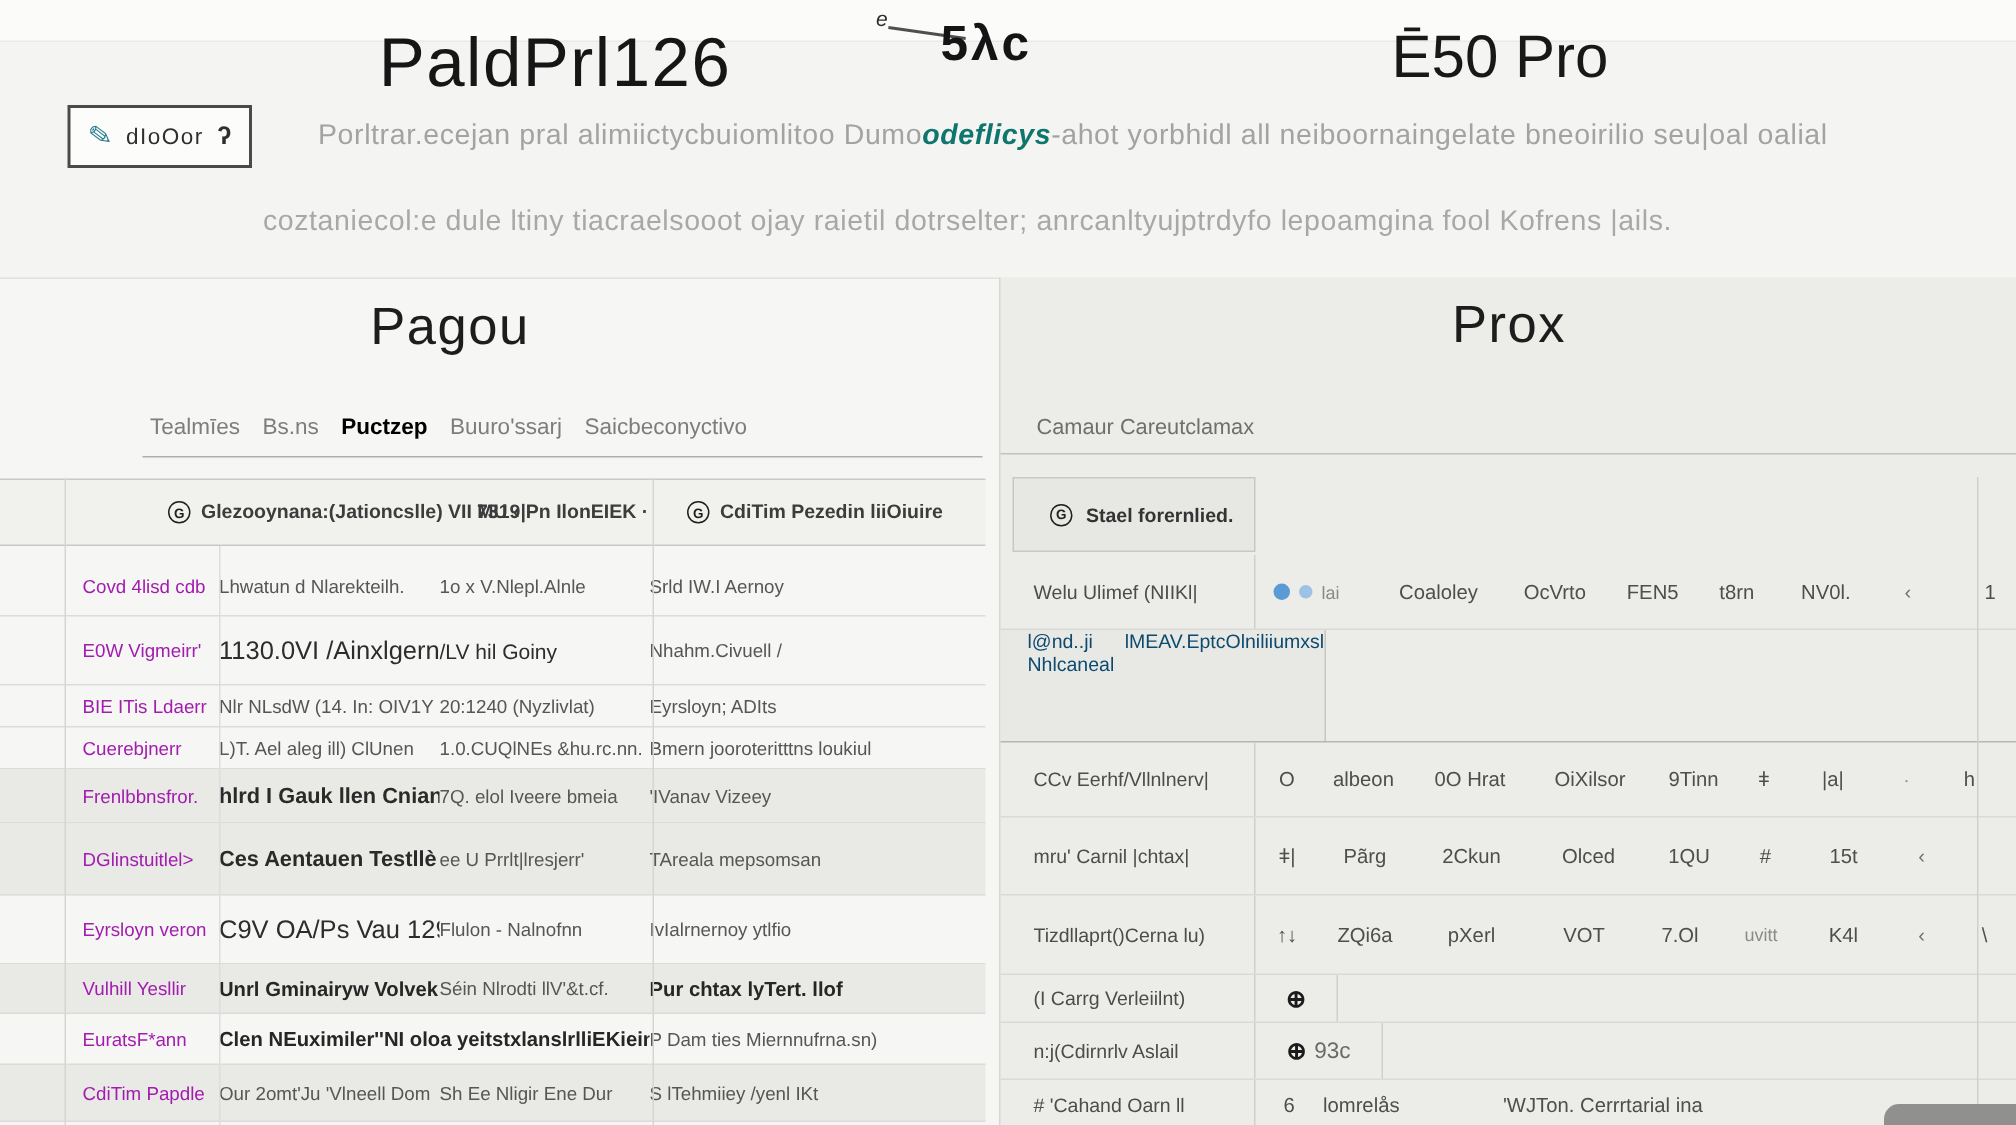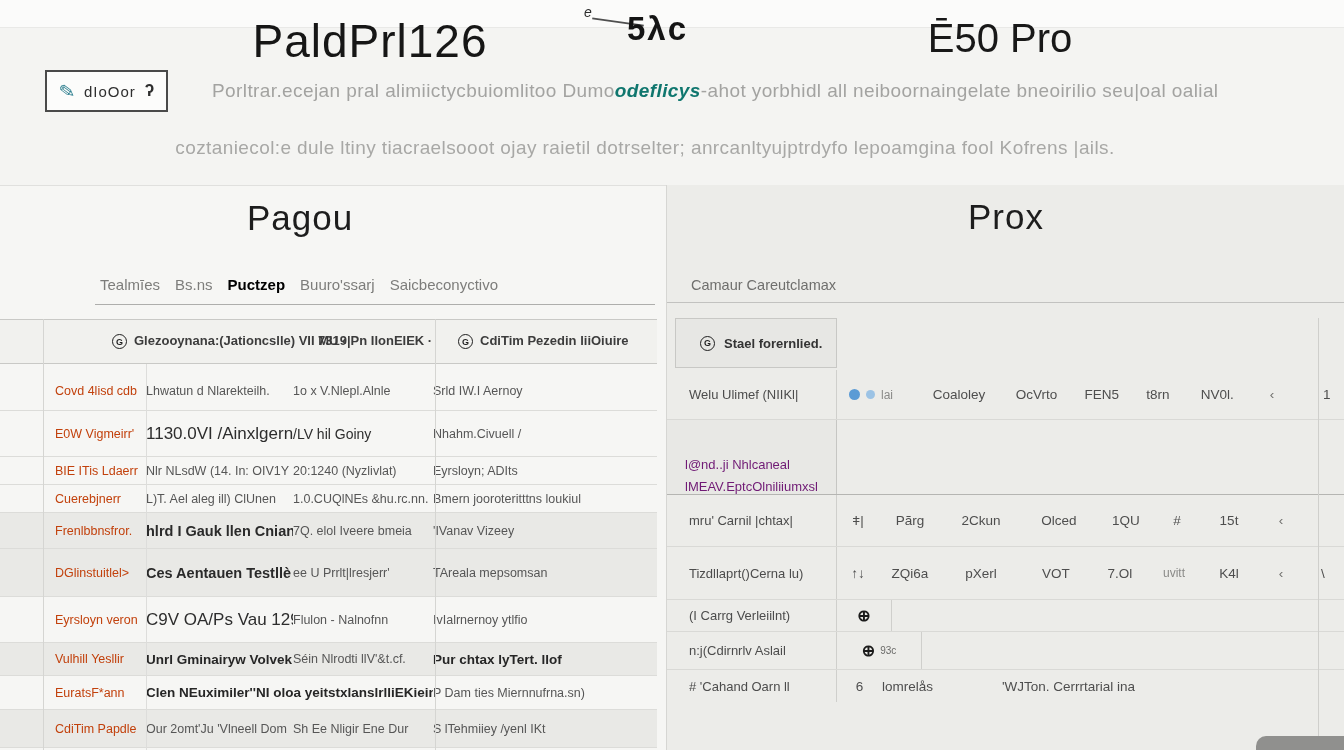--- a/index.html
+++ b/index.html
@@ -43,52 +43,52 @@
   .l-thead { left:0; top:133px; width:657px; height:45px; background:#f1f1ee;
              border-top:1px solid #c9c9c6; border-bottom:1px solid #c9c9c6; }
   .gicon { display:inline-flex; align-items:center; justify-content:center; width:15px; height:15px;
            border:1.6px solid #1f1f1f; border-radius:50%; font-size:9px; font-weight:700; color:#1f1f1f; }
   .l-thead .t { font-size:13px; color:#3c3c3c; font-weight:600; white-space:nowrap; }
 
   
   .l-table { left:0; top:185px; width:657px; }
   .lrow { display:grid; grid-template-columns:43px 103px 147px 140px 1fr; align-items:center;
           border-bottom:1px solid #dcdcd9; font-size:12.5px; color:#565656; }
-  .lrow > span:first-child { grid-column:2; padding-left:12px; color:#c2410c; }
+  .lrow > span:first-child { grid-column:2; padding-left:12px; color:#a21caf; }
   .lrow span { white-space:nowrap; overflow:hidden; }
   .zebra { background:#e9e9e6; }
   .big  { font-size:17px; color:#2d2d2d; }
   .bold { font-weight:700; color:#262626; font-size:13.5px; }
   .md   { font-weight:600; font-size:14.5px; color:#2a2a2a; }
   .span2 { grid-column:3/5; }
   .h40{height:40px}.h46{height:46px}.h28{height:28px}.h36{height:36px}
   .h48{height:48px}.h33{height:33px}.h34{height:34px}.h38{height:38px}
   .vl { width:1px; background:#d5d5d2; }
 
   
   .r-tab { left:24px; top:92px; font-size:14.5px; color:#6f6f6d; }
   .r-tabline { left:0; top:117px; width:678px; height:1px; background:#c2c2c0; }
   .r-head { left:8px; top:133px; width:162px; height:50px; background:#e7e7e4; border:1px solid #c8c8c5;
             display:flex; align-items:center; gap:9px; padding-left:24px; font-size:13px; font-weight:600; color:#333; }
   .r-table { left:0; top:185px; width:678px; }
   .rrow { display:flex; align-items:center; border-bottom:1px solid #d9d9d6; font-size:13.5px; color:#4e4e4e; }
   .rlab { flex:0 0 170px; width:170px; align-self:stretch; display:flex; align-items:center;
           padding-left:22px; font-size:13px; color:#4c4c4c; border-right:1px solid #cfcfcc; white-space:nowrap; }
   .rlab2 { flex:0 0 170px; align-self:stretch; background:#e8e8e5; border-right:1px solid #c6c6c3;
-           display:flex; flex-direction:column; justify-content:flex-end; gap:7px; padding-left:18px;
-           font-size:13px; color:#701a75; }
+           display:flex; flex-direction:row; justify-content:space-between; gap:7px; padding-left:18px;
+           font-size:13px; color:#0c4a6e; }
   .rc { text-align:center; white-space:nowrap; }
   .icochip { width:85px; display:flex; align-items:center; gap:6px; padding-left:12px; }
   .dot1 { width:11px; height:11px; border-radius:50%; background:#5b9bd5; }
   .dot2 { width:9px; height:9px; border-radius:50%; background:#9cc3e5; }
   .dim { color:#8a8a88; font-size:12px; }
   .pluscell { width:55px; align-self:stretch; display:flex; align-items:center; justify-content:center;
               border-right:1px solid #cfcfcc; gap:5px; }
   .plus { font-size:16px; color:#1b1b1b; font-weight:700; }
-  .small { font-size:10px; color:#6a6a68; }
+  .small { font-size:15px; color:#6a6a68; }
   .sb { border-bottom:1px solid #b5b5b2; }
   .vr { left:651px; top:133px; width:1px; height:432px; background:#cfcfcc; }
   .pill { right:0; bottom:0; width:88px; height:14px; background:#90908e; border-radius:10px 0 0 0; }
   .chev { color:#6f6f6d; }
 </style>
 </head>
 <body>
 
 <div class="abs topstrip"></div>
 
@@ -224,20 +224,32 @@
       <span class="rc" style="width:40px;margin-left:16px">1</span>
     </div>
 
     <div class="rrow sb" style="height:75px">
       <div class="rlab2">
         <span>l@nd..ji Nhlcaneal</span>
         <span>lMEAV.EptcOlniliiumxsl</span>
       </div>
     </div>
 
+    <div class="rrow" style="height:50px">
+      <div class="rlab">CCv Eerhf/Vllnlnerv|</div>
+      <span class="rc" style="width:42px">O</span>
+      <span class="rc" style="width:60px">albeon</span>
+      <span class="rc" style="width:82px">0O Hrat</span>
+      <span class="rc" style="width:78px">OiXilsor</span>
+      <span class="rc" style="width:60px">9Tinn</span>
+      <span class="rc" style="width:34px">ǂ</span>
+      <span class="rc" style="width:58px">|a|</span>
+      <span class="rc dim" style="width:40px">·</span>
+      <span class="rc" style="width:44px">h</span>
+    </div>
 
     <div class="rrow" style="height:52px">
       <div class="rlab">mru' Carnil |chtax|</div>
       <span class="rc" style="width:42px">ǂ|</span>
       <span class="rc" style="width:62px">Pãrg</span>
       <span class="rc" style="width:80px">2Ckun</span>
       <span class="rc" style="width:76px">Olced</span>
       <span class="rc" style="width:58px">1QU</span>
       <span class="rc" style="width:44px">#</span>
       <span class="rc" style="width:60px">15t</span>

